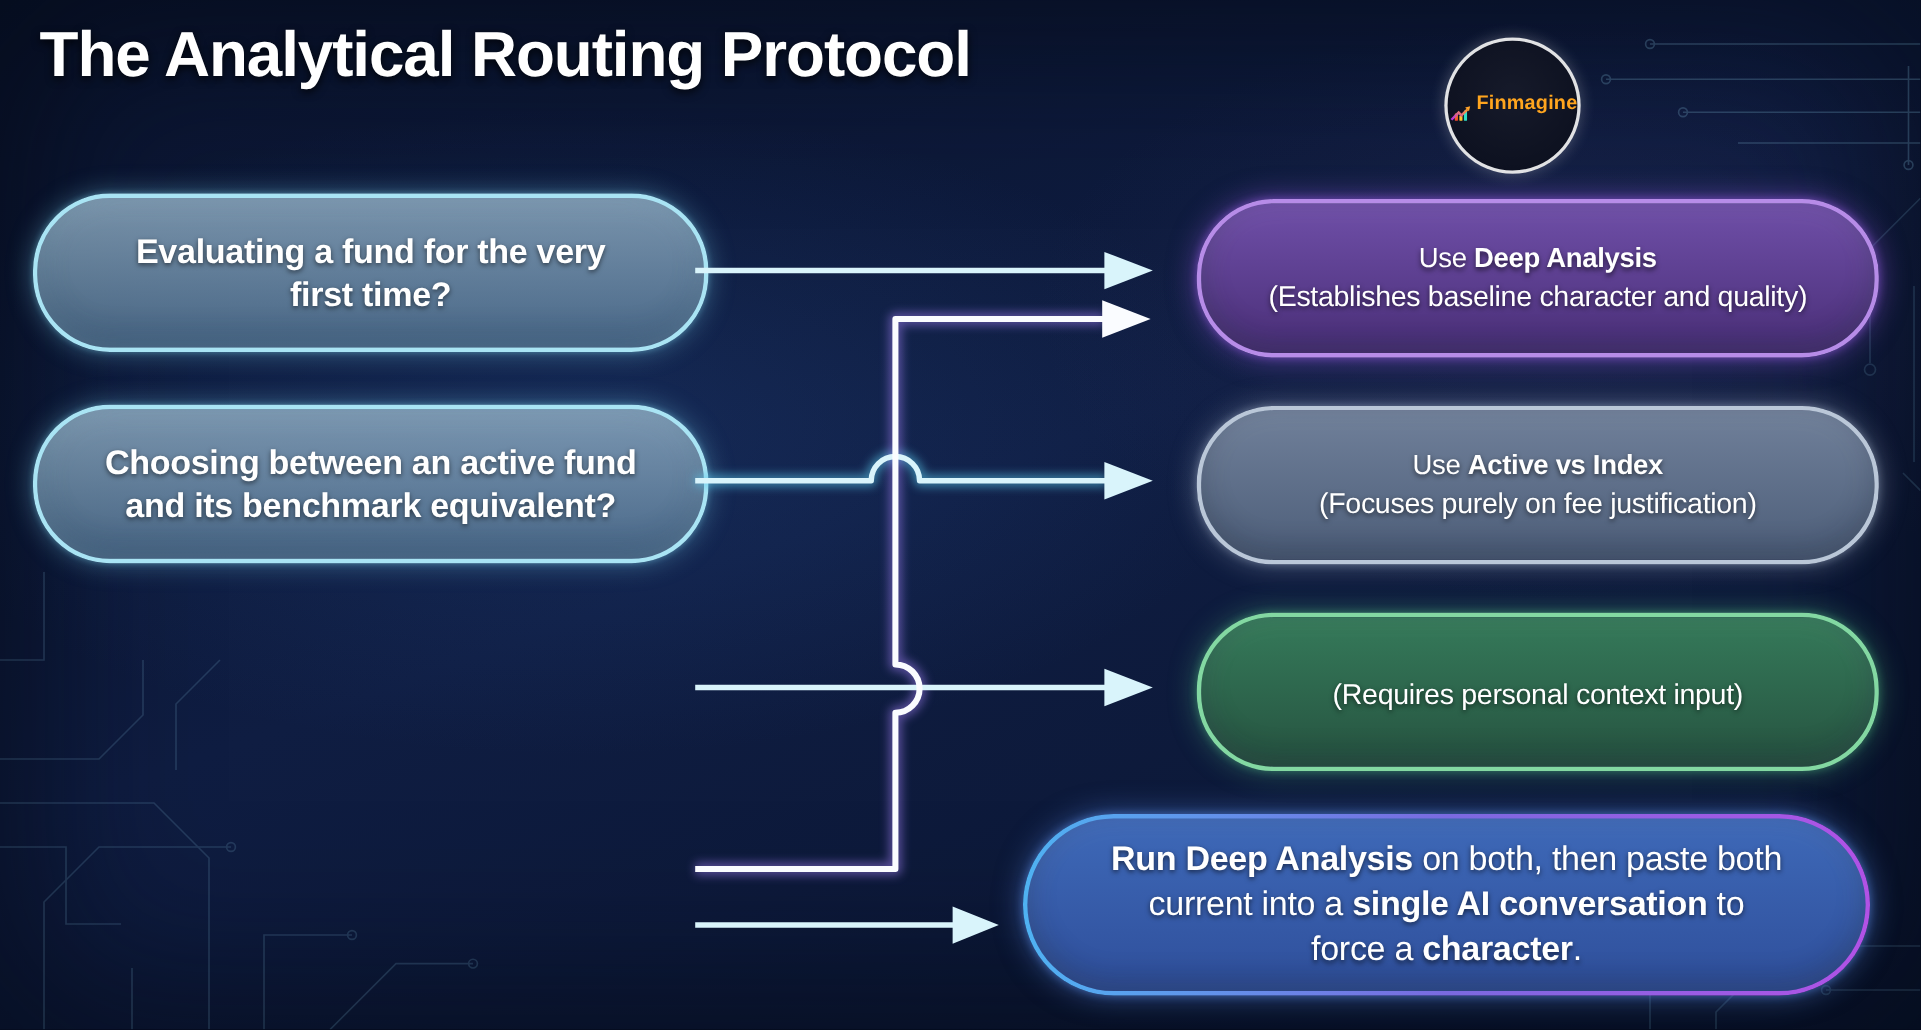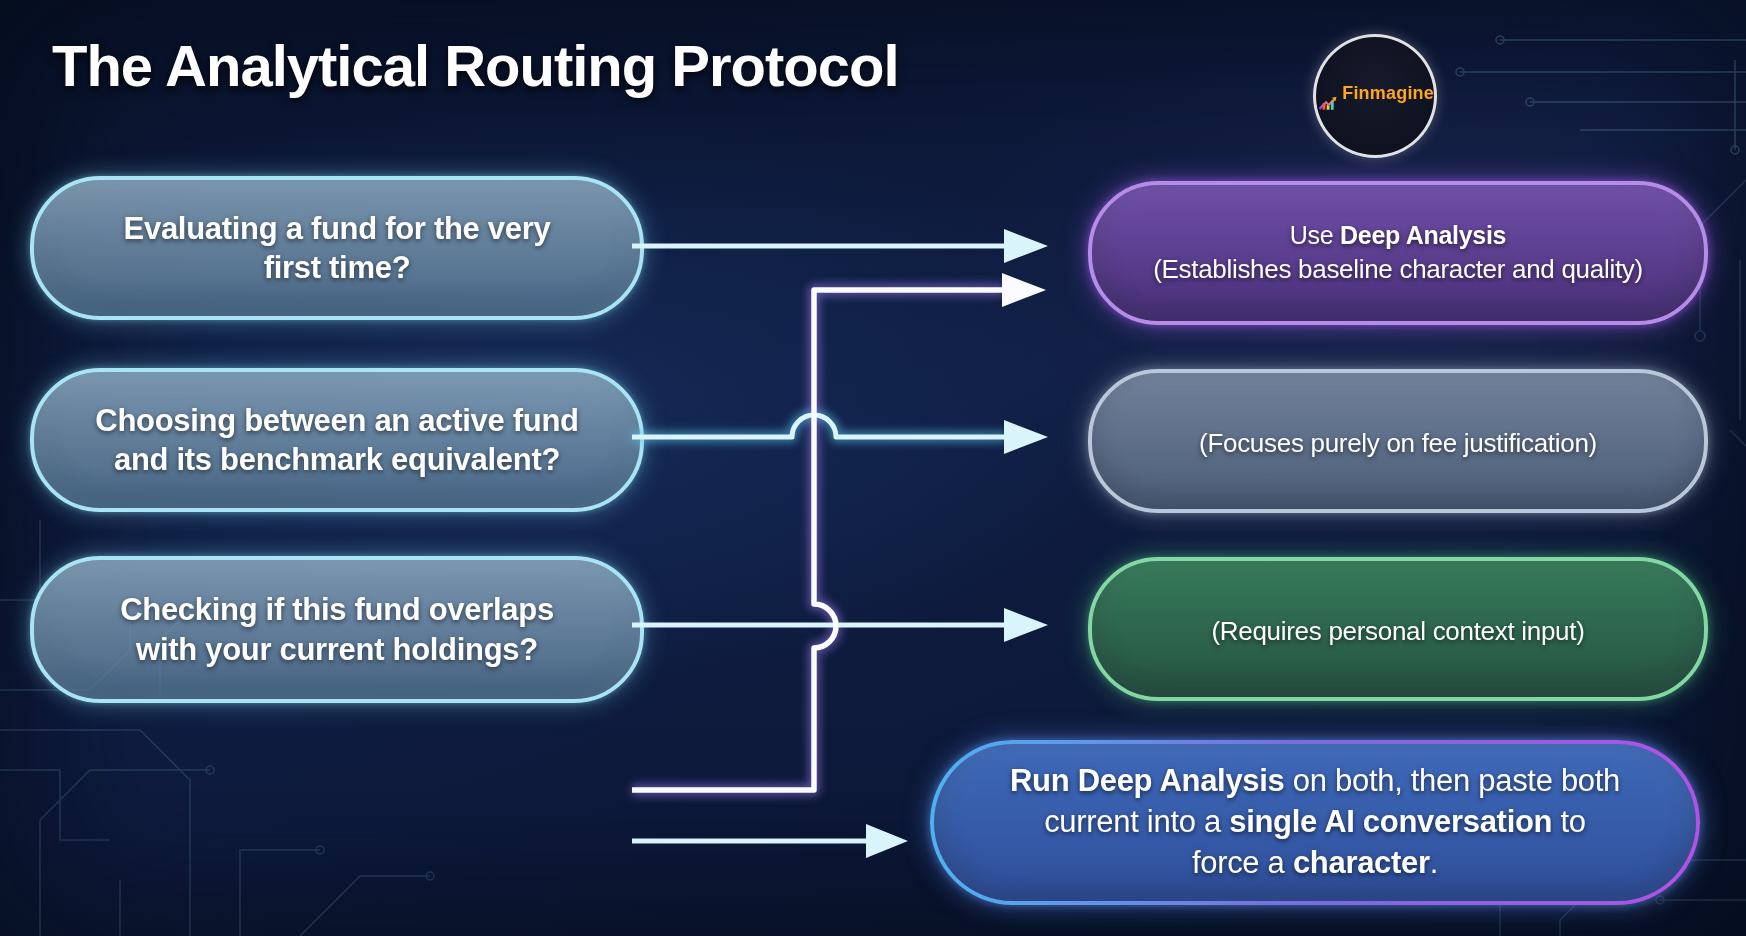--- a/index.html
+++ b/index.html
@@ -10,21 +10,21 @@
       radial-gradient(900px 420px at 30% 42%, rgba(40,80,150,0.28), transparent 70%),
       radial-gradient(700px 380px at 82% 30%, rgba(60,60,110,0.22), transparent 70%),
       linear-gradient(160deg,#0a142e 0%, #0f1d42 48%, #0a1530 100%);
     box-shadow:inset 0 0 140px 40px rgba(3,8,20,0.6);
   }
   .bg-decor,.connectors{position:absolute;left:0;top:0;pointer-events:none;}
   .connectors{z-index:5;}
   .bg-decor{z-index:1;}
 
   .title{
-    position:absolute;left:36px;top:16px;z-index:4;margin:16px;
+    position:absolute;left:36px;top:16px;z-index:4;margin:0;
     font-size:58px;font-weight:bold;letter-spacing:-1px;
     text-shadow:0 3px 8px rgba(0,0,0,0.8);
   }
 
   .logo{
     position:absolute;left:1313px;top:34px;width:118px;height:118px;z-index:4;
     border-radius:50%;border:3px solid rgba(255,255,255,0.88);
     background:radial-gradient(circle at 50% 42%, #161a2a 0%, #0d1120 75%);
     box-shadow:0 0 14px rgba(255,255,255,0.25);
     display:flex;flex-direction:row;align-items:center;justify-content:flex-start;
@@ -138,30 +138,27 @@
   </div>
 
   <div class="pill q" style="top: 176px; height: 136px; --border: #a9e4f4; --bg1: #96b4cac9; --bg2: #5c7f9cbd; --glow: #7fd4f066;">
     <div class="q-text">Evaluating a fund for the very
 first time?</div>
   </div>
   <div class="pill q" style="top: 368px; height: 136px; --border: #a9e4f4; --bg1: #96b4cac9; --bg2: #5c7f9cbd; --glow: #7fd4f066;">
     <div class="q-text">Choosing between an active fund
 and its benchmark equivalent?</div>
   </div>
-  <div class="pill q" style="top: 556px; height: 139px; --border: #a9e4f4; --bg1: #96b4cac9; --bg2: #5c7f9cbd; --glow: #7fd4f066;">
-    <div class="q-text">Checking if this fund overlaps
-with your current holdings?</div>
-  </div>
 
   <div class="pill a" style="top: 181px; height: 136px; --border: #b78ce8; --bg1: #6f4fa8; --bg2: #4a2f78; --glow: #9a5ce788;">
     <div class="a-line1"><span>Use </span><b>Deep Analysis</b></div>
     <div class="a-line2">(Establishes baseline character and quality)</div>
   </div>
   <div class="pill a" style="top: 369px; height: 136px; --border: #bac7d8; --bg1: #70809a; --bg2: #4d5e79; --glow: #aebfd466;">
+    <div class="a-line1"><span>Use </span><b>Active vs Index</b></div>
     <div class="a-line2">(Focuses purely on fee justification)</div>
   </div>
   <div class="pill a" style="top: 557px; height: 136px; --border: #83d8a2; --bg1: #357a5a; --bg2: #265340; --glow: #5fd98f5c;">
     <div class="a-line2">(Requires personal context input)</div>
   </div>
 
   <div class="combined-wrap" style="--border1: #4fb2f2; --border2: #b152e6; --bg1: #3e69b8; --bg2: #2f4f9b; --glow: #5a8ae788;">
     <div class="combined">
       <div><b>Run Deep Analysis</b><span> on both, then paste both</span></div>
       <div><span>current into a </span><b>single AI conversation</b><span> to</span></div>

